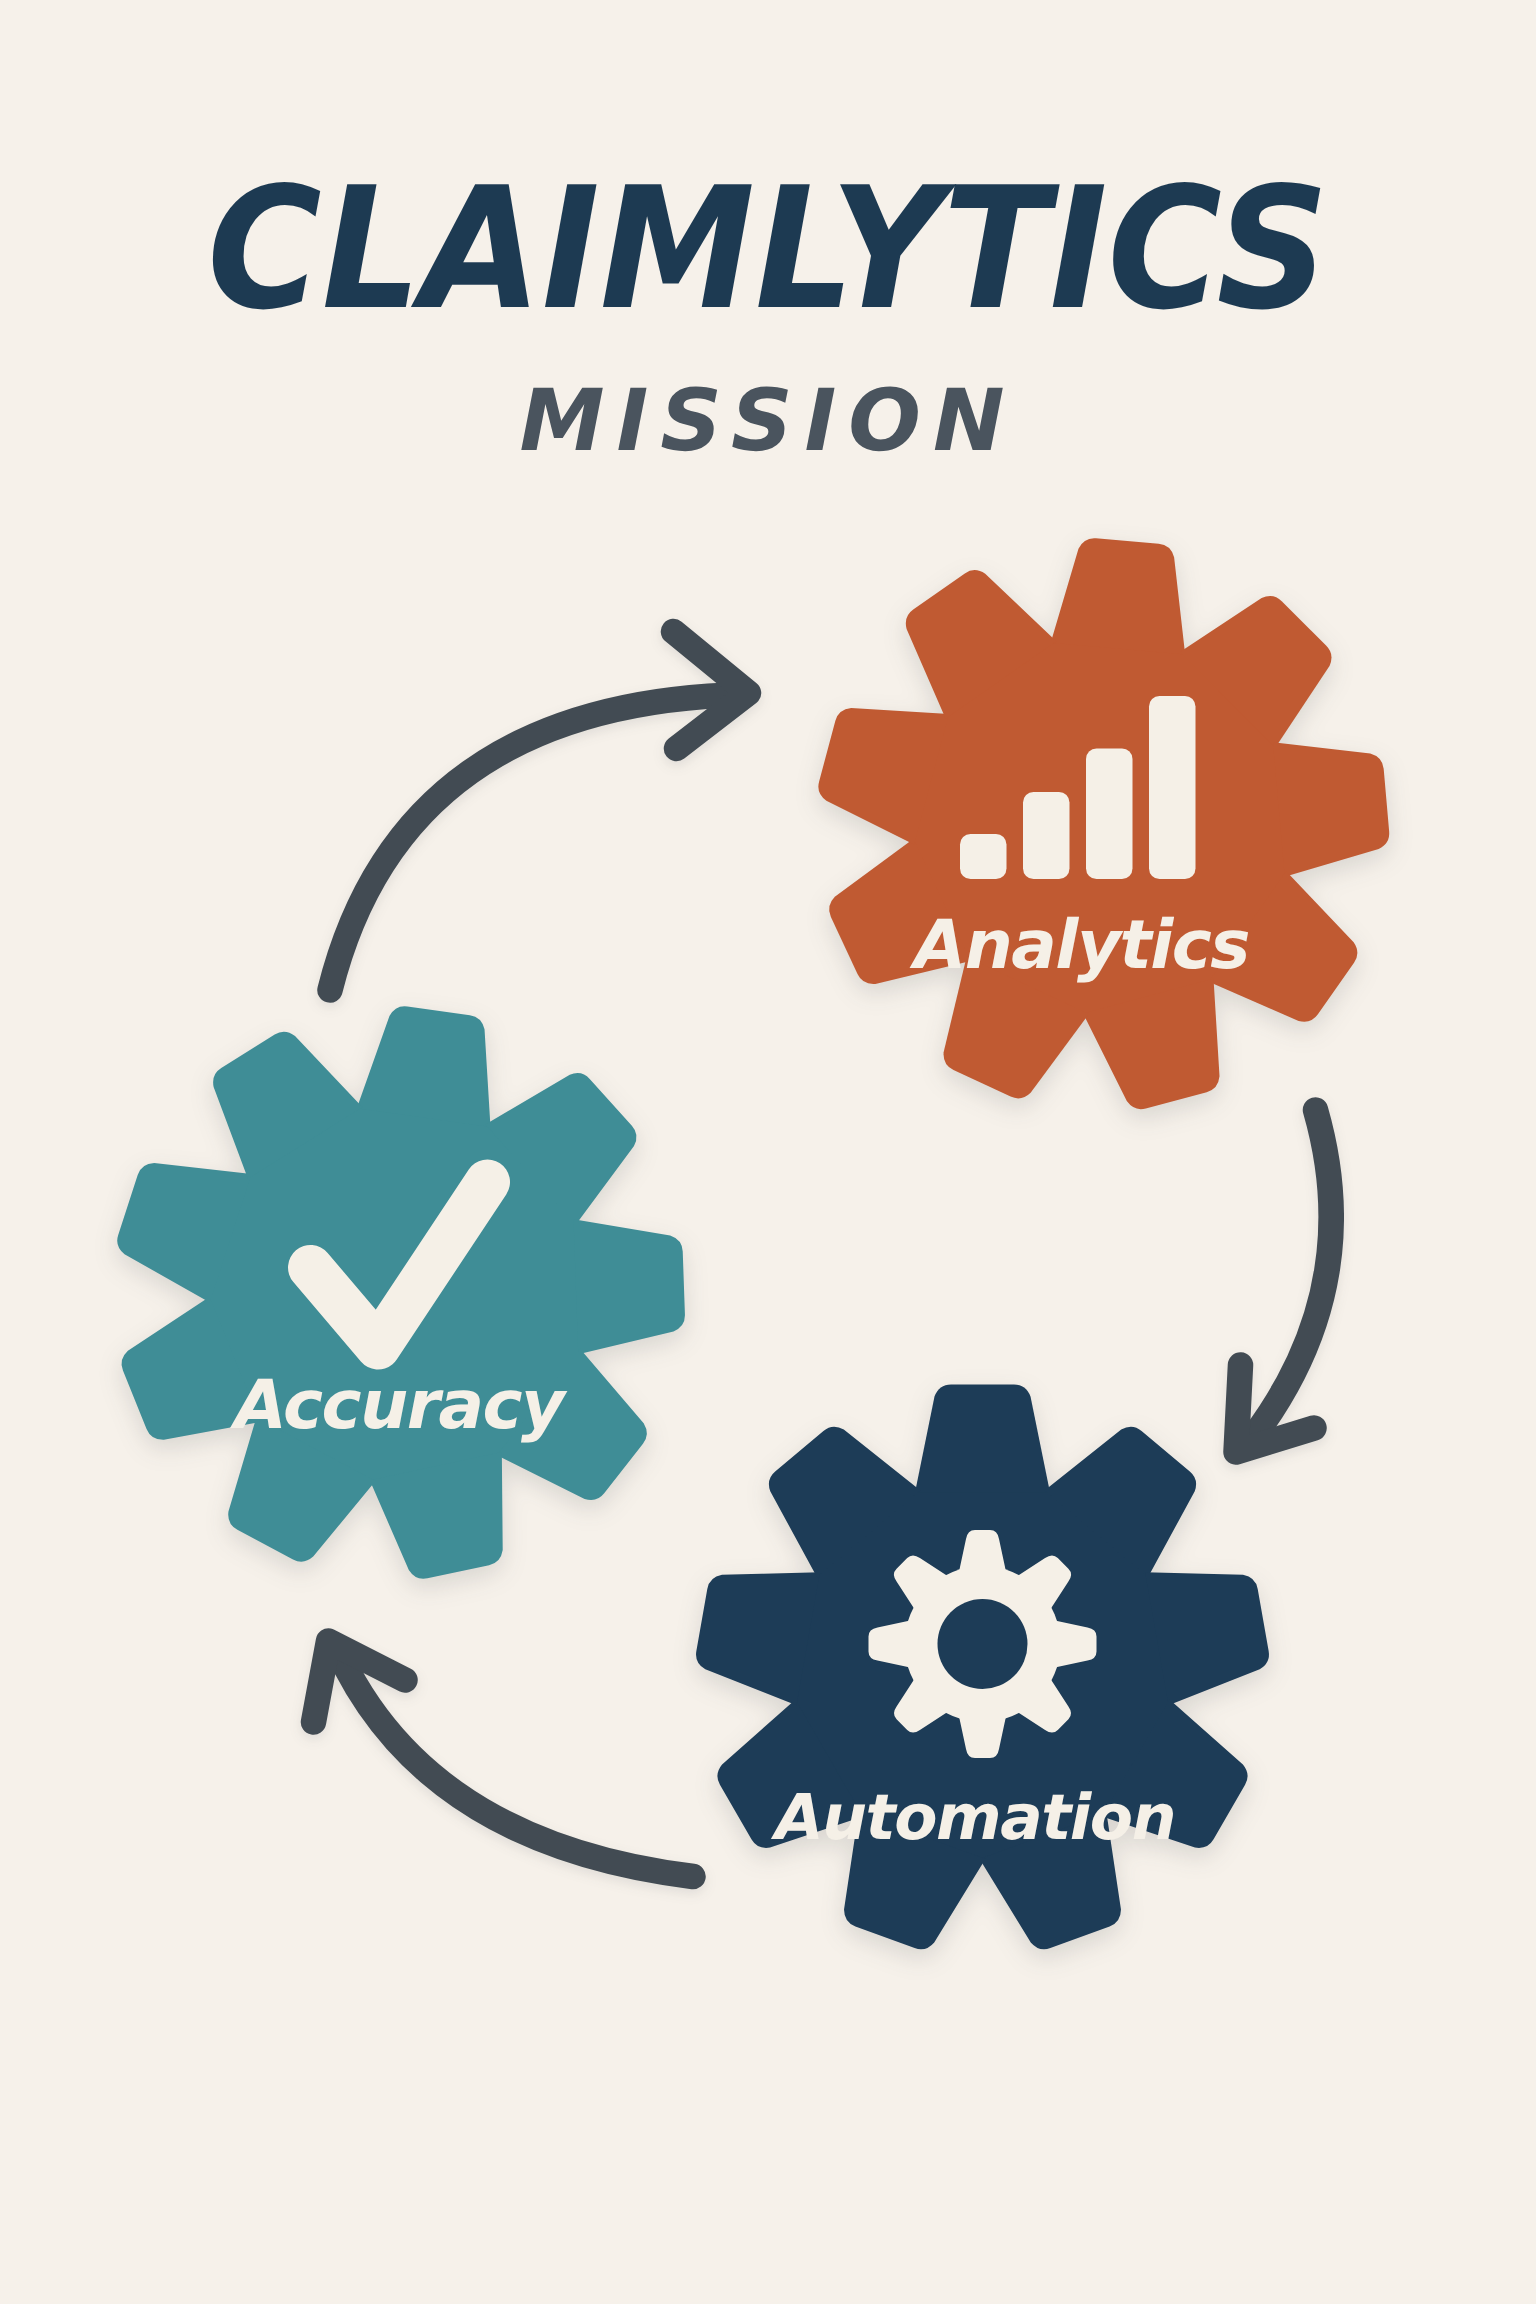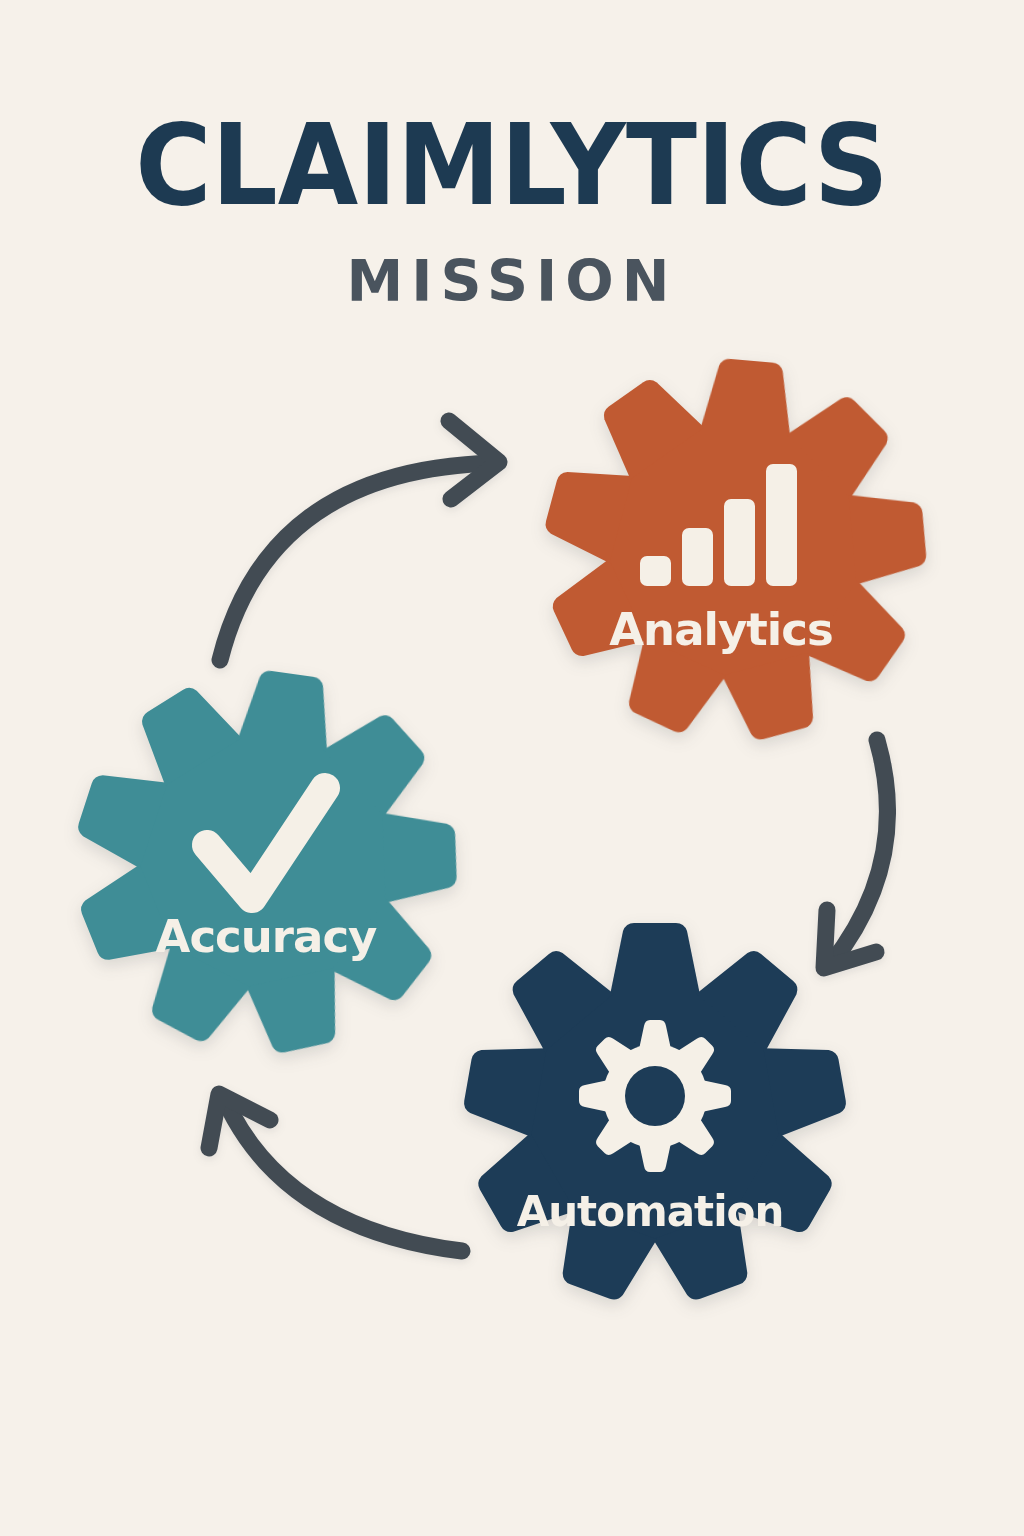--- a/index.html
+++ b/index.html
@@ -2,21 +2,21 @@
 <html><head>
 <meta charset="utf-8">
 <style>
   html,body{margin:0;padding:0;}
   body{
     width:1024px;height:1536px;
     background:#f6f1ea;
     font-family:"DejaVu Sans","Liberation Sans",sans-serif;
     position:relative;overflow:hidden;
   }
-  .poster{position:absolute;inset:0;}
+  .poster{position:absolute;inset:0;font-style:italic;}
   .title{
     position:absolute;top:104px;left:0;width:100%;
     text-align:center;margin:0;
     font-size:104px;font-weight:bold;letter-spacing:0px;
     color:#1d3a52;line-height:1.1;
     transform:scaleY(1.08);transform-origin:top center;
   }
   .subtitle{
     position:absolute;top:248px;left:0;width:100%;
     text-align:center;

